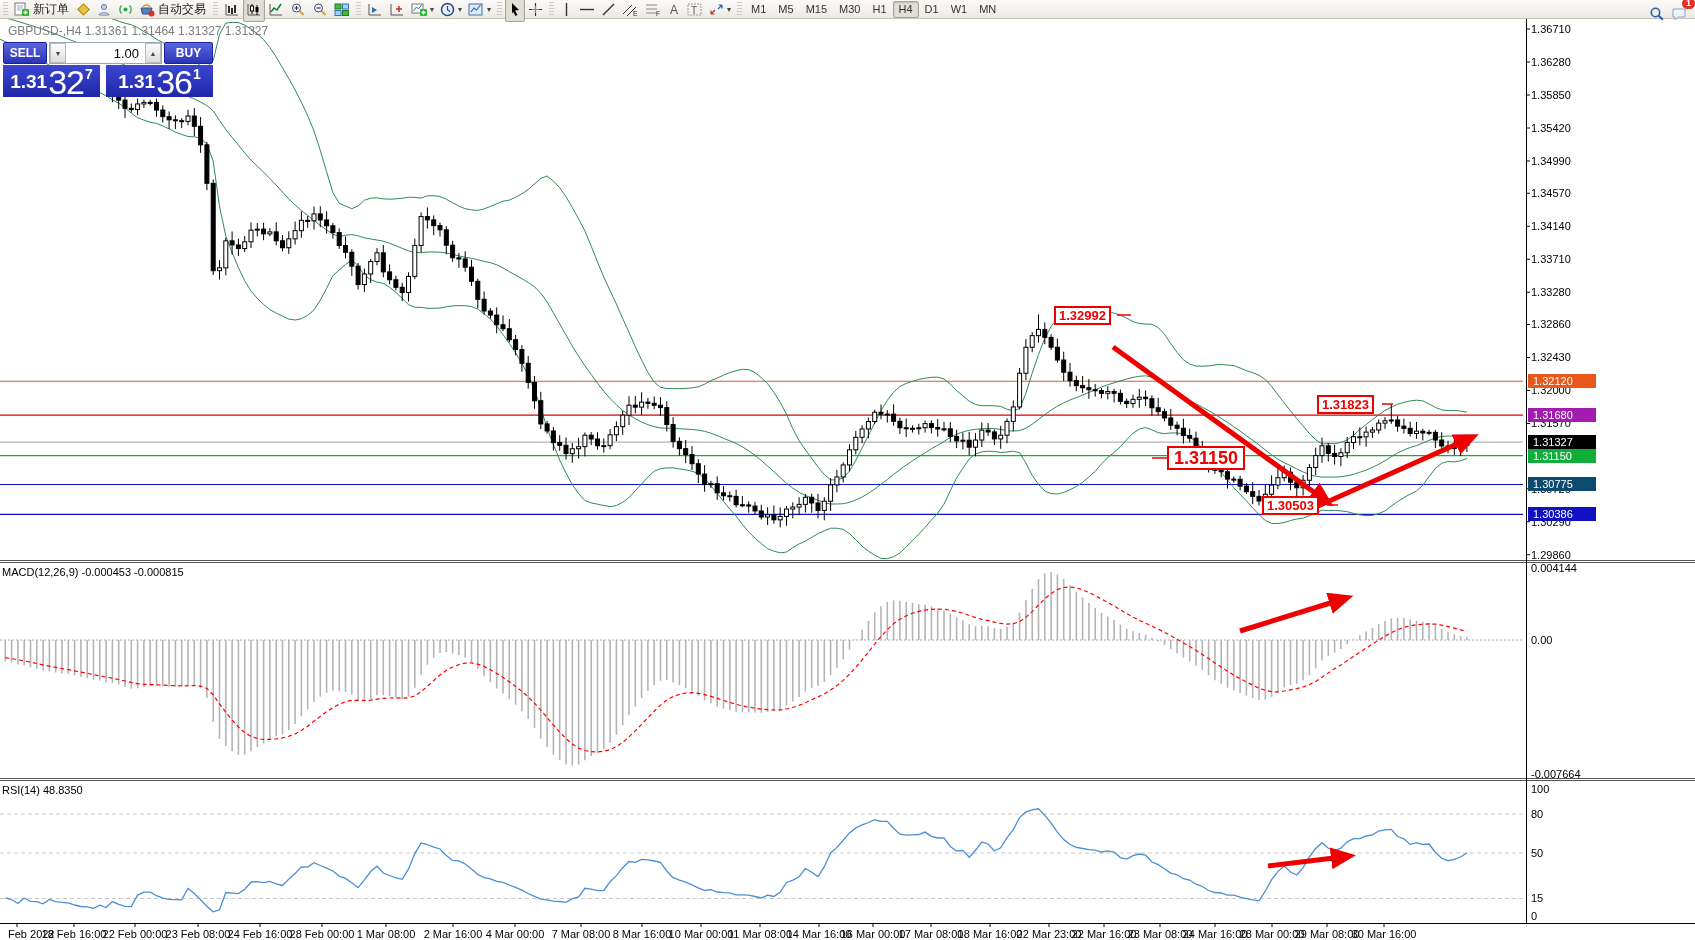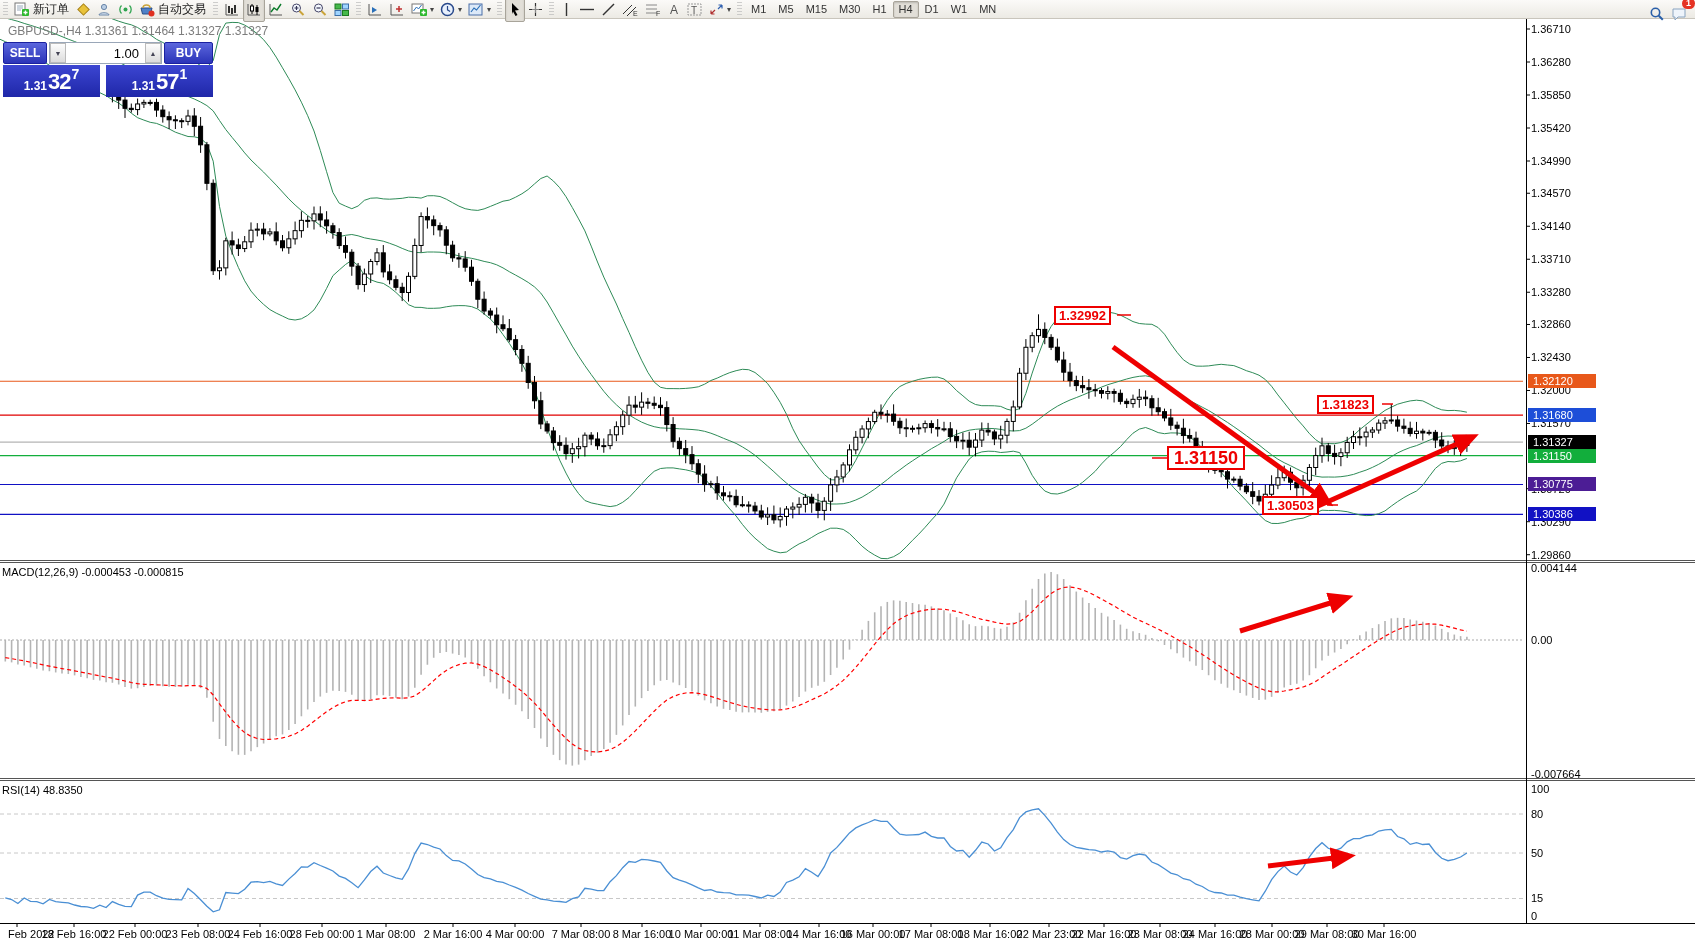--- a/index.html
+++ b/index.html
@@ -41,22 +41,22 @@
     background:linear-gradient(#5b66dd,#2b34b8); border:1px solid #1a21a0; border-radius:2px;
     display:flex; align-items:center; justify-content:center; }
   #qp-spin { position:absolute; left:46px; top:0; width:113px; height:22px; background:#fff;
     border:1px solid #9aa7b8; display:flex; }
   .spin-btn { width:16px; height:100%; background:linear-gradient(#fdfdfd,#dcdcdc);
     border:1px solid #bbb; font-size:7px; color:#445; display:flex; align-items:center; justify-content:center; }
   #qp-volume { flex:1; font-size:13px; color:#000; text-align:right; padding:3px 6px 0 0; }
   .qp-price { position:absolute; top:23px; height:32px; color:#fff;
     background:linear-gradient(#3c46d2,#1f27a8); display:flex; align-items:flex-end; justify-content:center;
     padding-bottom:1px; }
-  .qp-small { font-size:12px; font-weight:bold; margin:12px 1px 3px 0; }
-  .qp-big { font-size:22px; font-weight:bold; line-height:28px; letter-spacing:-1px; }
+  .qp-small { font-size:19px; font-weight:bold; margin:12px 1px 3px 0; }
+  .qp-big { font-size:34px; font-weight:normal; line-height:28px; letter-spacing:-1px; }
   .qp-sup { font-size:14px; font-weight:bold; margin:1px 0 14px 1px; }
 </style>
 </head>
 <body>
 
 <div id="toolbar">
     <div class="tb-grip"></div>
     <div class="tb-btn">
       <span>
         <svg width="16" height="15">
@@ -1088,21 +1088,21 @@
       <div class="spin-btn">▲</div>
     </div>
     <div class="qp-btn" style="left:161px;width:49px;">BUY</div>
     <div class="qp-price" style="left:0;width:97px;">
       <span class="qp-small">1.31</span>
       <span class="qp-big">32</span>
       <span class="qp-sup">7</span>
     </div>
     <div class="qp-price" style="left:103px;width:107px;">
       <span class="qp-small">1.31</span>
-      <span class="qp-big">57</span>
+      <span class="qp-big">36</span>
       <span class="qp-sup">1</span>
     </div>
   </div>
 
   <div id="overlays">
       <div class="ax-label" style="top: 4px;">1.36710</div>
       <div class="ax-label" style="top: 37.0008px;">1.36280</div>
       <div class="ax-label" style="top: 70.0015px;">1.35850</div>
       <div class="ax-label" style="top: 103.002px;">1.35420</div>
       <div class="ax-label" style="top: 136.003px;">1.34990</div>
@@ -1111,24 +1111,24 @@
       <div class="ax-label" style="top: 234.238px;">1.33710</div>
       <div class="ax-label" style="top: 267.239px;">1.33280</div>
       <div class="ax-label" style="top: 299.472px;">1.32860</div>
       <div class="ax-label" style="top: 332.473px;">1.32430</div>
       <div class="ax-label" style="top: 365.474px;">1.32000</div>
       <div class="ax-label" style="top: 398.474px;">1.31570</div>
       <div class="ax-label" style="top: 463.708px;">1.30720</div>
       <div class="ax-label" style="top: 496.709px;">1.30290</div>
       <div class="ax-label" style="top: 529.71px;">1.29860</div>
       <div class="ax-hl" style="top: 355.264px; background: rgb(232, 88, 26);">1.32120</div>
-      <div class="ax-hl" style="top: 389.032px; background: #1d4ed8;">1.31680</div>
+      <div class="ax-hl" style="top: 389.032px; background: #a21caf;">1.31680</div>
       <div class="ax-hl" style="top: 416.124px; background: rgb(0, 0, 0);">1.31327</div>
       <div class="ax-hl" style="top: 429.708px; background: rgb(18, 174, 60);">1.31150</div>
-      <div class="ax-hl" style="top: 458.487px; background: #4c1d95;">1.30775</div>
+      <div class="ax-hl" style="top: 458.487px; background: #0c4a6e;">1.30775</div>
       <div class="ax-hl" style="top: 488.342px; background: rgb(17, 17, 196);">1.30386</div>
       <div class="ax-label" style="top: 543px;">0.004144</div>
       <div class="ax-label" style="top: 615px;">0.00</div>
       <div class="ax-label" style="top: 749px;">-0.007664</div>
       <div class="ax-label" style="top: 764px;">100</div>
       <div class="ax-label" style="top: 789px;">80</div>
       <div class="ax-label" style="top: 828px;">50</div>
       <div class="ax-label" style="top: 873px;">15</div>
       <div class="ax-label" style="top: 891px;">0</div>
       <div class="ind-label" style="top: 547px;">MACD(12,26,9) -0.000453 -0.000815</div>

